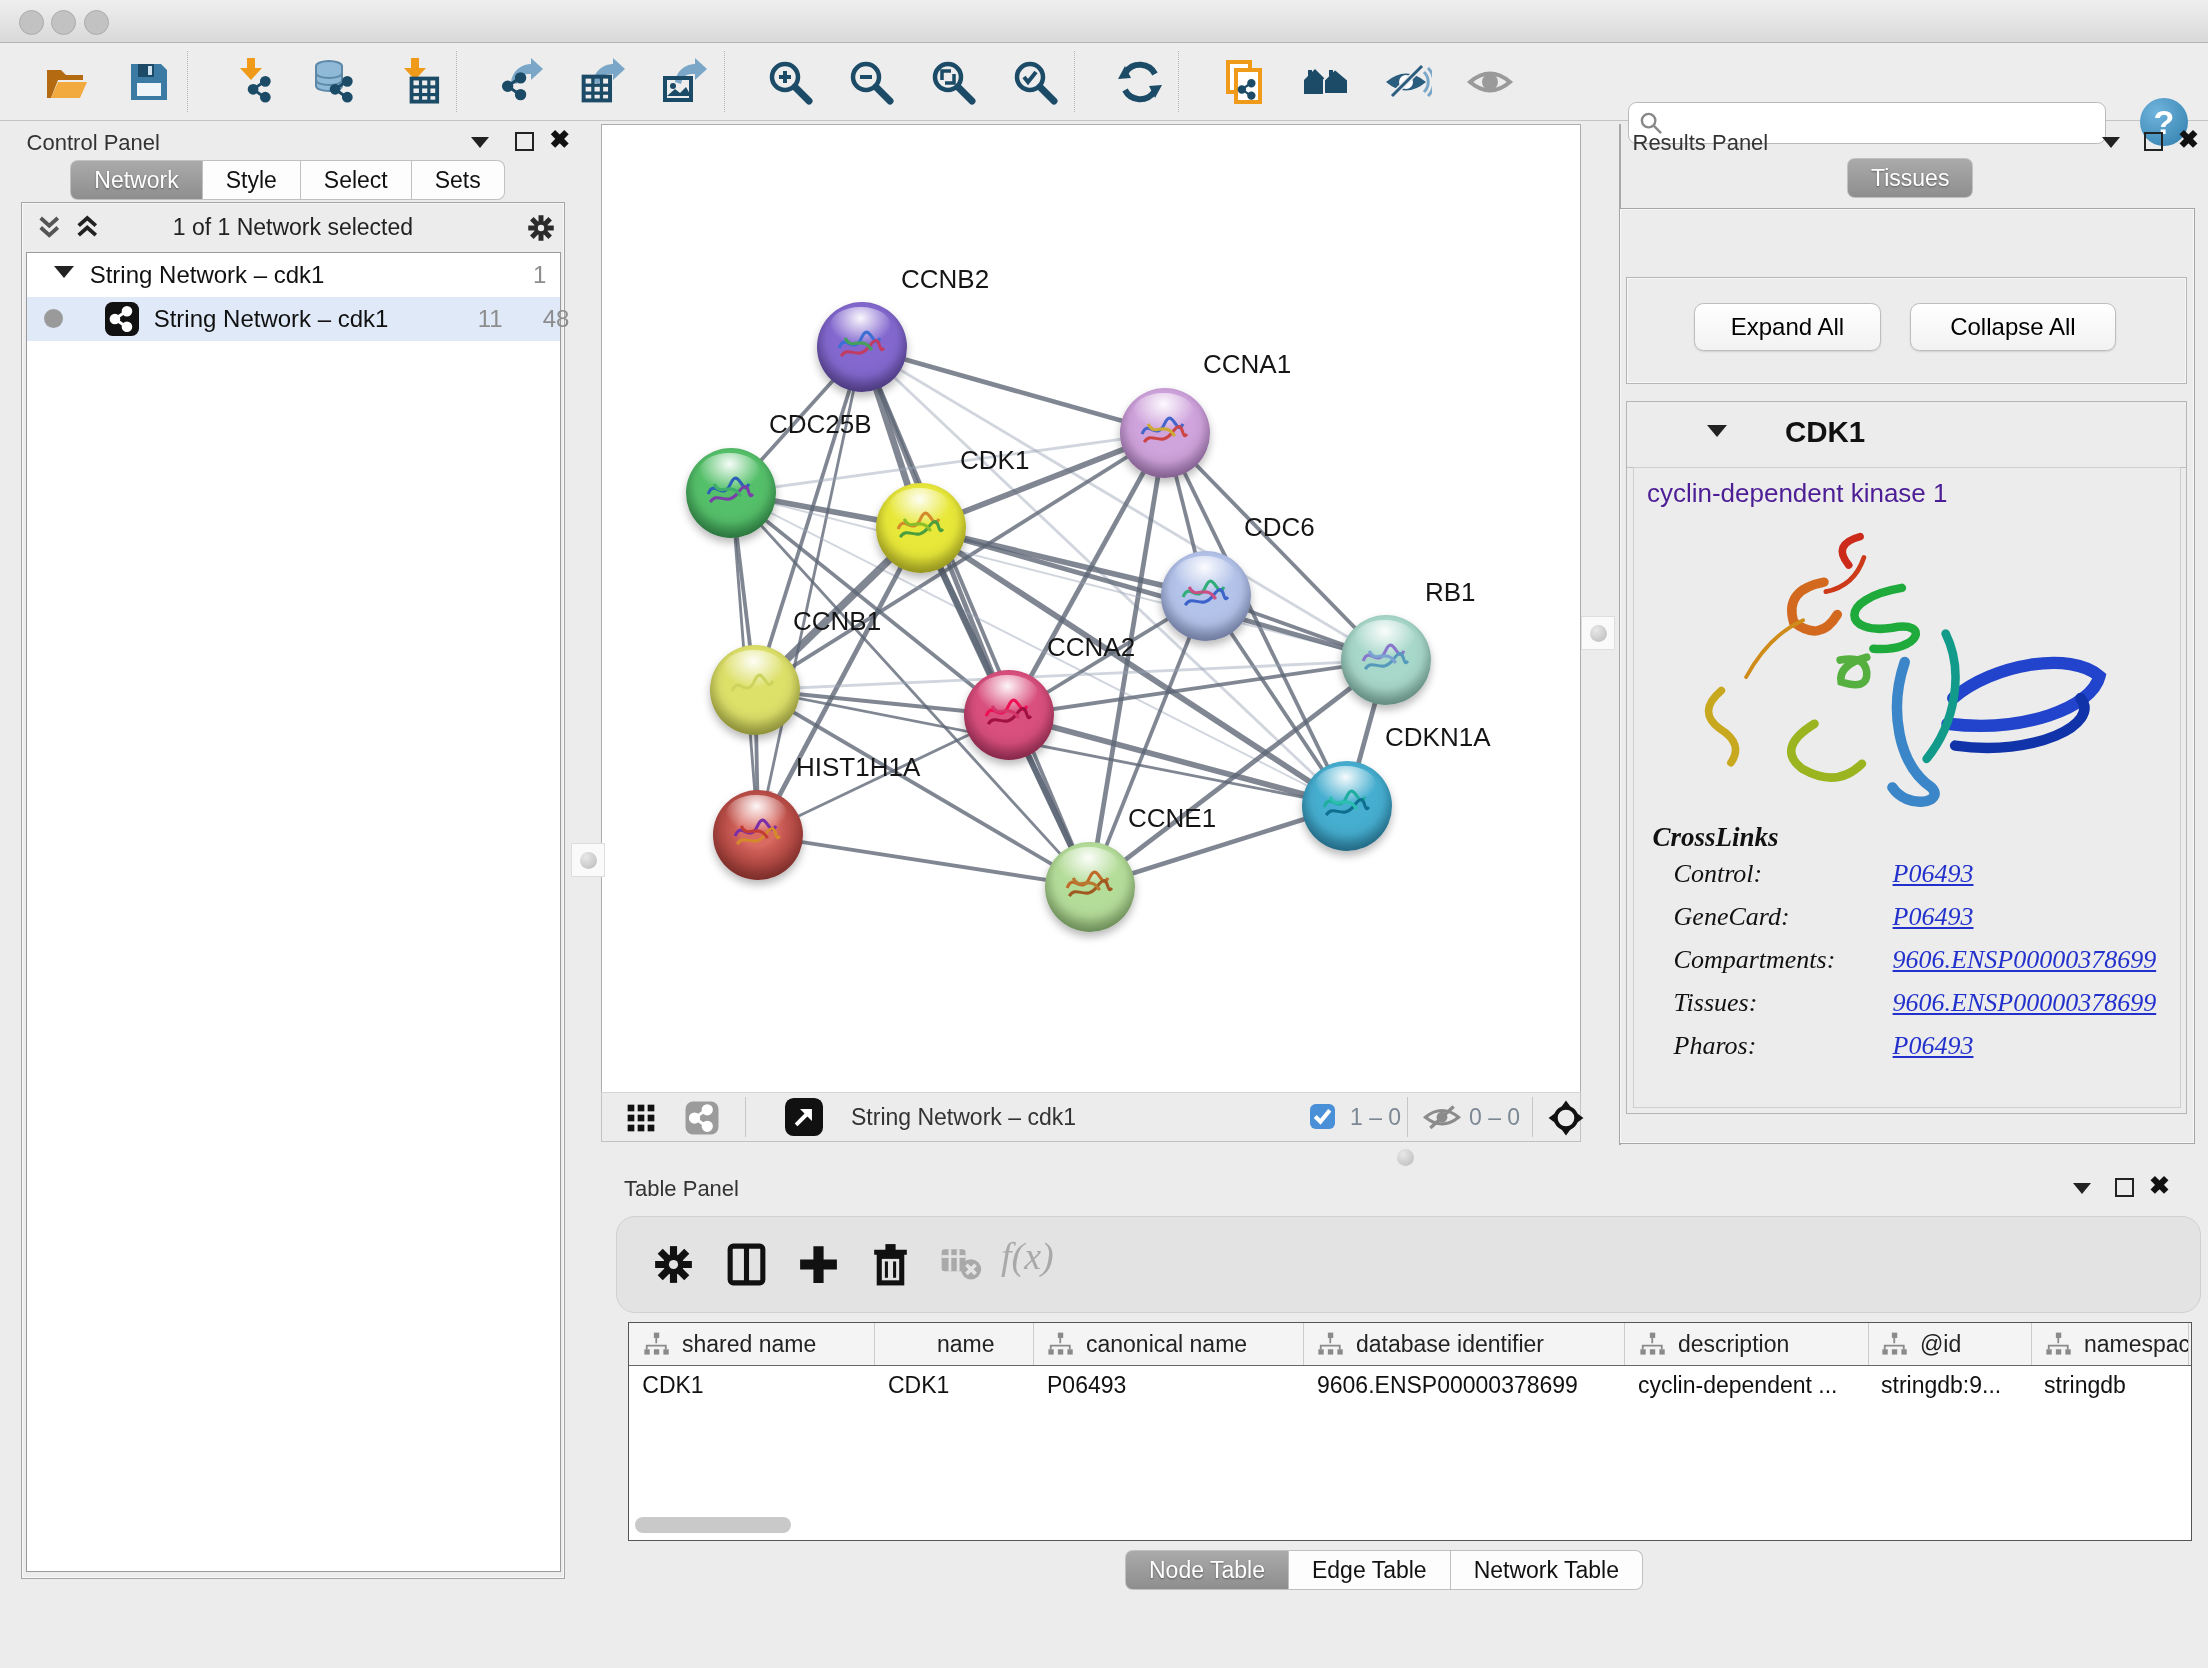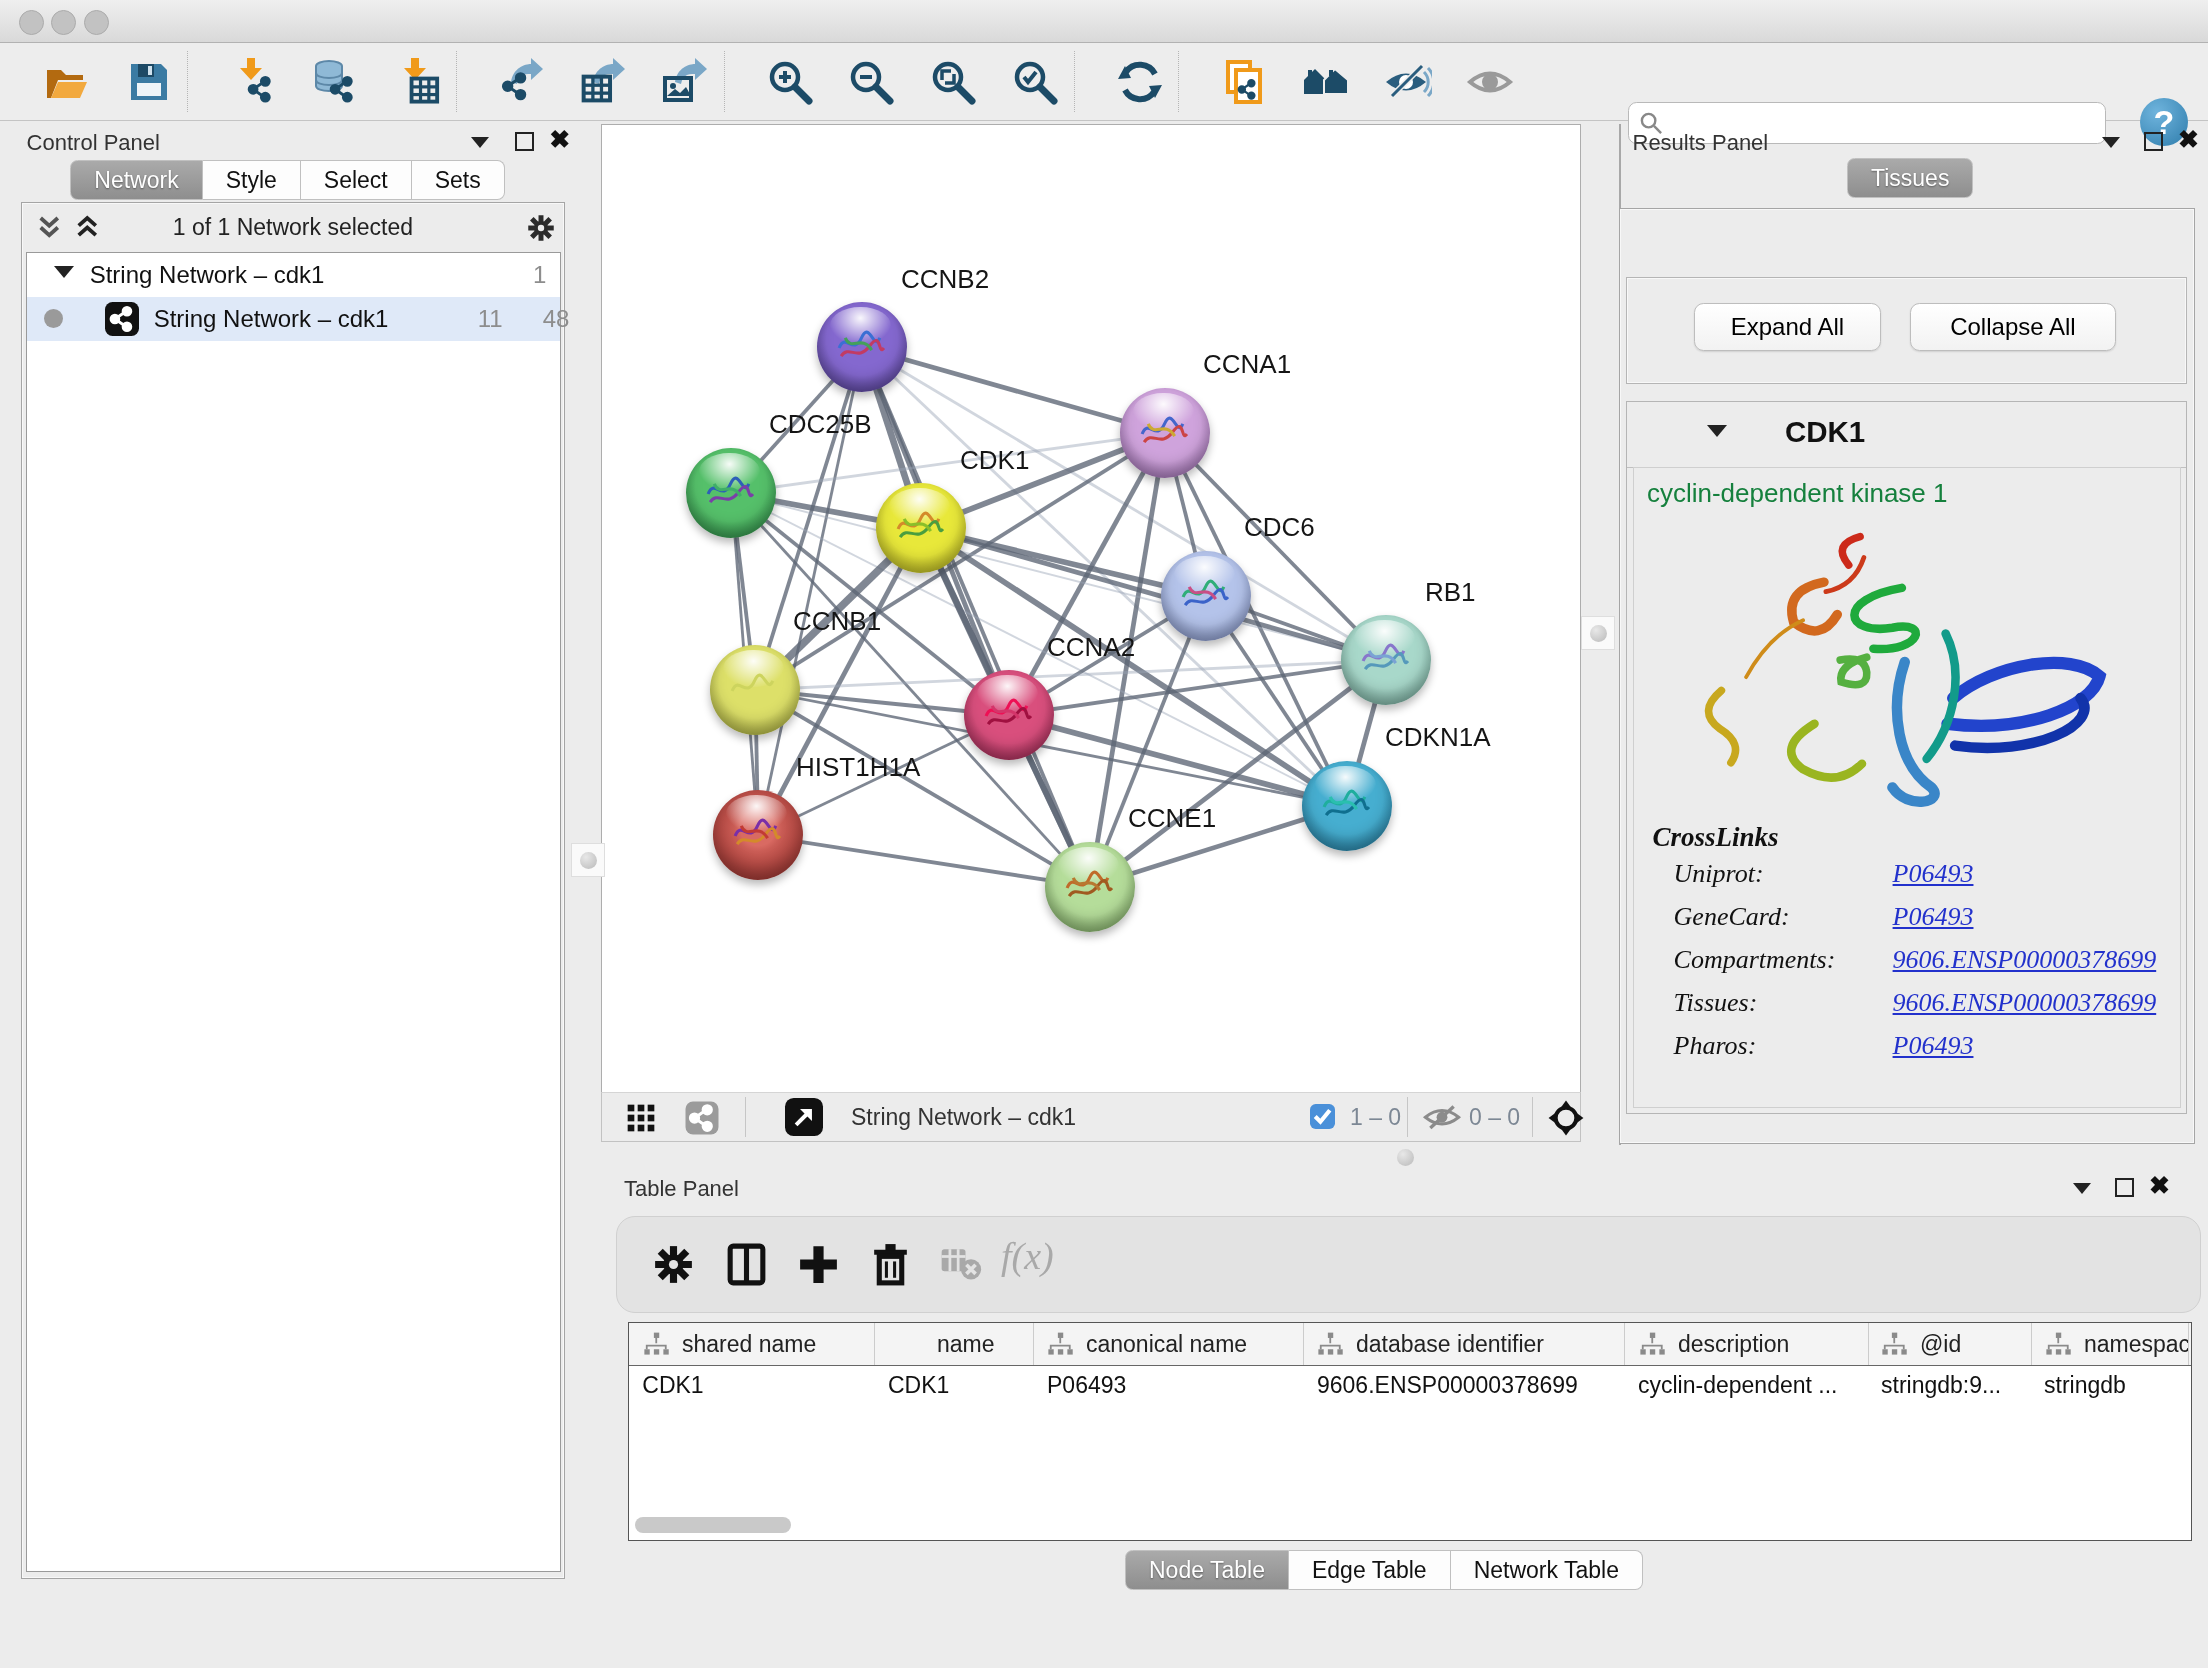--- a/index.html
+++ b/index.html
@@ -531,42 +531,42 @@
       <div id="rp-btnbox">
         <span class="rbtn" style="left:67px;width:185px">Expand All</span>
         <span class="rbtn" style="left:283px;width:204px">Collapse All</span>
       </div>
       <div id="gene-box">
         <div id="gene-hdr">
           <span class="abs" style="left:80px;top:23px;width:0;height:0;border-left:10.5px solid transparent;border-right:10.5px solid transparent;border-top:12.4px solid #222"></span>
           <span class="abs" style="left:158px;top:13.3px;font-size:29.5px;font-weight:bold;color:#111">CDK1</span>
         </div>
         <div id="gene-inner">
-          <div class="abs" style="left:13.3px;top:9.5px;font-size:26px;color:#15803d">cyclin-dependent kinase 1</div>
+          <div class="abs" style="left:13.3px;top:9.5px;font-size:26px;color:#4c1d95">cyclin-dependent kinase 1</div>
 
           <svg class="abs" style="left:28.5px;top:61px" width="457" height="285" viewBox="0 0 480 300">
             <g fill="none" stroke-linecap="round">
               <path d="M300 205 C 380 215, 452 188, 460 155 C 430 128, 348 142, 306 178" stroke="#2244cc" stroke-width="13"></path>
               <path d="M308 228 C 392 240, 462 205, 440 178" stroke="#1133aa" stroke-width="11"></path>
               <path d="M298 110 C 318 150, 308 205, 278 242" stroke="#129b8a" stroke-width="9"></path>
               <path d="M255 140 C 238 190, 248 248, 283 272 C 298 288, 258 296, 242 272" stroke="#3a86c8" stroke-width="11"></path>
               <path d="M252 62 C 182 74, 192 112, 242 104 C 282 96, 272 130, 222 126" stroke="#1faa3c" stroke-width="9"></path>
               <path d="M215 135 q-30 8 -27 26 q28 9 27 -10 q-2 -18 -28 -13" stroke="#55b040" stroke-width="8"></path>
               <path d="M160 205 q-42 26 -12 48 q36 20 62 -6" stroke="#9ab520" stroke-width="9"></path>
               <path d="M62 170 q-26 22 -2 40 q26 16 12 36" stroke="#c8a81e" stroke-width="8"></path>
               <path d="M170 56 q-42 8 -32 42 q28 22 46 -8" stroke="#d2691e" stroke-width="10"></path>
               <path d="M196 38 q-18 -22 12 -30" stroke="#cc2a1a" stroke-width="8"></path>
               <path d="M148 96 q-36 16 -60 60" stroke="#cf8c1a" stroke-width="4"></path>
               <path d="M212 30 q-10 30 -40 36" stroke="#cc3a1a" stroke-width="5"></path>
             </g>
           </svg>
           <div id="crosslinks">
             <div class="xl-head">CrossLinks</div>
             <div id="xl-rows">
-                <div class="xlrow"><span class="xl-label">Uniprot:</span><a>P06493</a></div>
+                <div class="xlrow"><span class="xl-label">Control:</span><a>P06493</a></div>
                 <div class="xlrow"><span class="xl-label">GeneCard:</span><a>P06493</a></div>
                 <div class="xlrow"><span class="xl-label">Compartments:</span><a>9606.ENSP00000378699</a></div>
                 <div class="xlrow"><span class="xl-label">Tissues:</span><a>9606.ENSP00000378699</a></div>
                 <div class="xlrow"><span class="xl-label">Pharos:</span><a>P06493</a></div>
               </div>
           </div>
         </div>
       </div>
     </div>
   </div>

